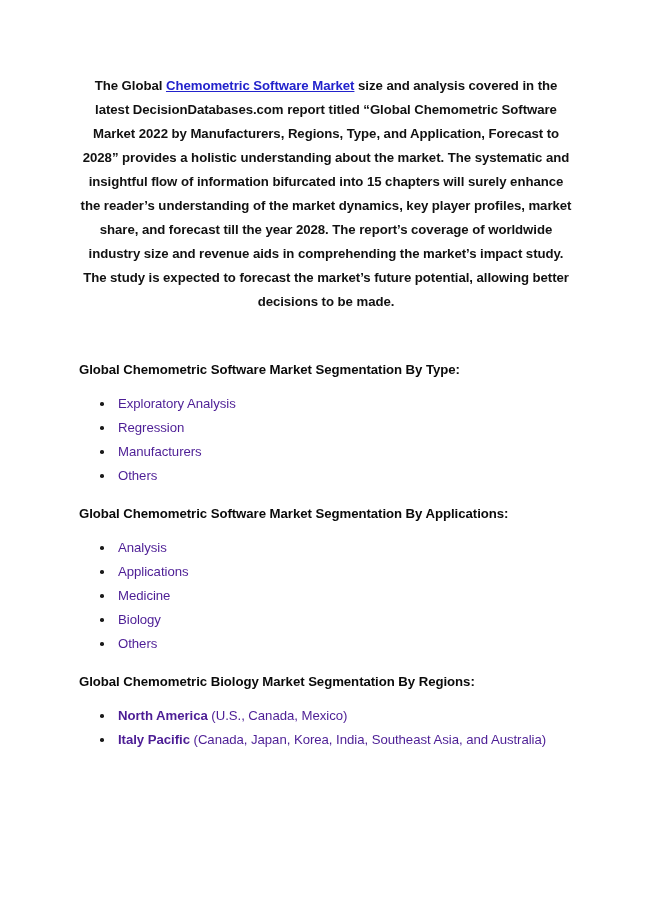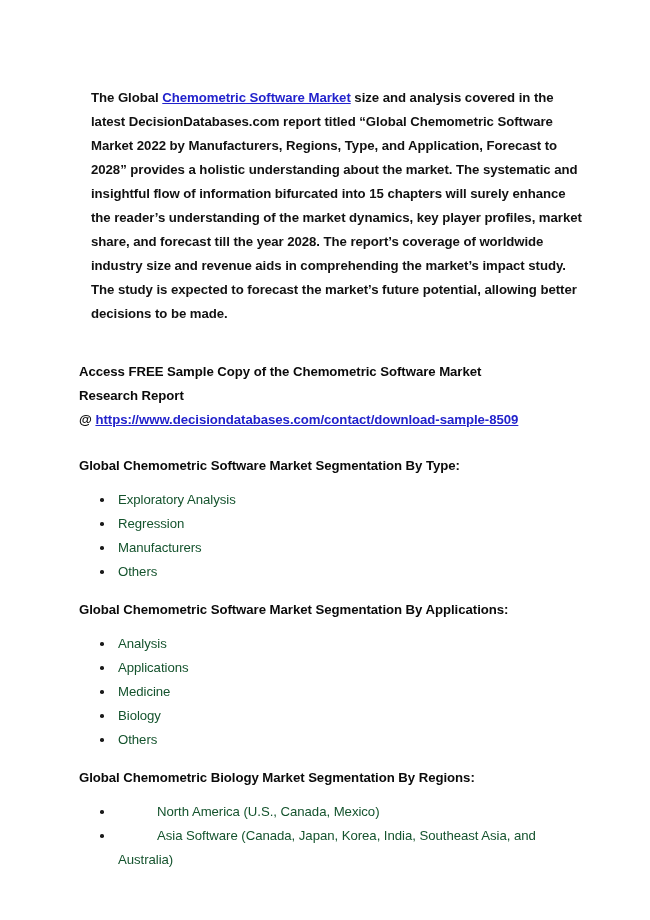--- a/index.html
+++ b/index.html
@@ -20,22 +20,22 @@
     height: 920px;
     box-sizing: border-box;
     padding: 74px 79px 0 79px;
     background: #ffffff;
   }
   .para {
     font-size: 13.2px;
     line-height: 24px;
     font-weight: 600;
     letter-spacing: -0.05px;
-    text-align: left;
-    margin: 12px;
+    text-align: center;
+    margin: 0;
     color: #111111;
   }
   .para.intro {
     width: 494px;
   }
   a.link,
   .link {
     color: #2222cc;
     text-decoration: underline;
     font-weight: 700;
@@ -56,59 +56,53 @@
     padding: 0;
     list-style: none;
   }
   ul.bullets li {
     position: relative;
     font-size: 13.2px;
     line-height: 24px;
     font-weight: 500;
     letter-spacing: -0.05px;
     padding-left: 39px;
-    color: #14532d;
+    color: #4c1d95;
   }
   ul.bullets li .dot {
     position: absolute;
     left: 21px;
     top: 10px;
     width: 3.5px;
     height: 3.5px;
     background: #1a1a1a;
     border-radius: 50%;
   }
   ul.bullets li .region-name {
-    font-weight: 400;
-    margin-left: 39px;
+    font-weight: 700;
   }
   .list-gap-top {
     height: 10px;
   }
   .list-gap-bottom {
     height: 14px;
   }
   .regions li {
     width: 452px;
   }
 </style>
 </head>
 <body>
 
 <div class="page">
 
   <p class="para intro"><span>The Global </span><a class="link" href="#">Chemometric Software Market</a><span> size and analysis covered in the latest DecisionDatabases.com report titled “Global Chemometric Software Market 2022 by Manufacturers, Regions, Type, and Application, Forecast to 2028” provides a holistic understanding about the market. The systematic and insightful flow of information bifurcated into 15 chapters will surely enhance the reader’s understanding of the market dynamics, key player profiles, market share, and forecast till the year 2028. The report’s coverage of worldwide industry size and revenue aids in comprehending the market’s impact study. The study is expected to forecast the market’s future potential, allowing better decisions to be made.</span></p>
 
   <div class="block-gap"></div>
 
-  <div>
-    <div class="heading">Access FREE Sample Copy of the Chemometric Software Market</div>
-    <div class="heading">Research Report</div>
-    <div class="heading"><span>@ </span><a class="link" href="#">https://www.decisiondatabases.com/contact/download-sample-8509</a></div>
-  </div>
 
   <div class="block-gap"></div>
 
   <div>
     <div class="heading">Global Chemometric Software Market Segmentation By Type:</div>
     <div class="list-gap-top"></div>
     <ul class="bullets">
       <li><span class="dot"></span><span>Exploratory Analysis</span></li>
       <li><span class="dot"></span><span>Regression</span></li>
       <li><span class="dot"></span><span>Manufacturers</span></li>
@@ -130,17 +124,17 @@
     </ul>
   </div>
 
   <div class="list-gap-bottom"></div>
 
   <div>
     <div class="heading">Global Chemometric Biology Market Segmentation By Regions:</div>
     <div class="list-gap-top"></div>
     <ul class="bullets regions">
       <li><span class="dot"></span><span class="region-name">North America</span><span> (U.S., Canada, Mexico)</span></li>
-      <li><span class="dot"></span><span class="region-name">Asia Software</span><span> (Canada, Japan, Korea, India, Southeast Asia, and Australia)</span></li>
+      <li><span class="dot"></span><span class="region-name">Italy Pacific</span><span> (Canada, Japan, Korea, India, Southeast Asia, and Australia)</span></li>
     </ul>
   </div>
 
 </div>
 
 </body></html>

